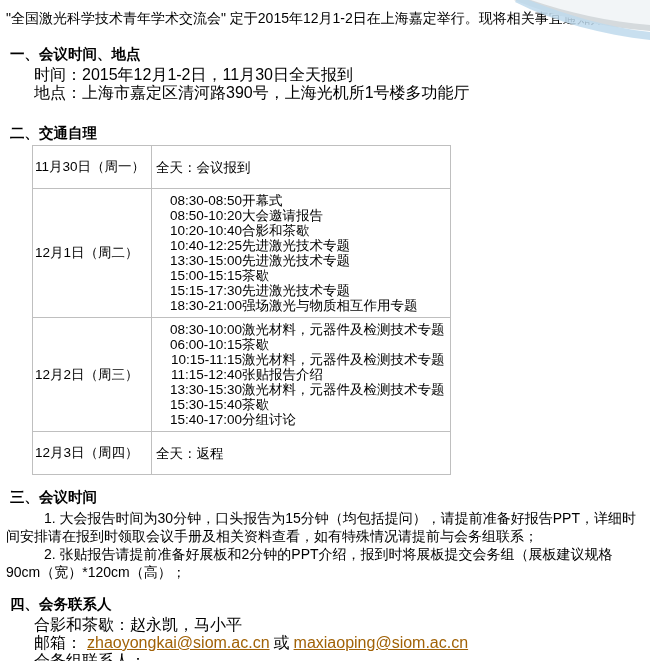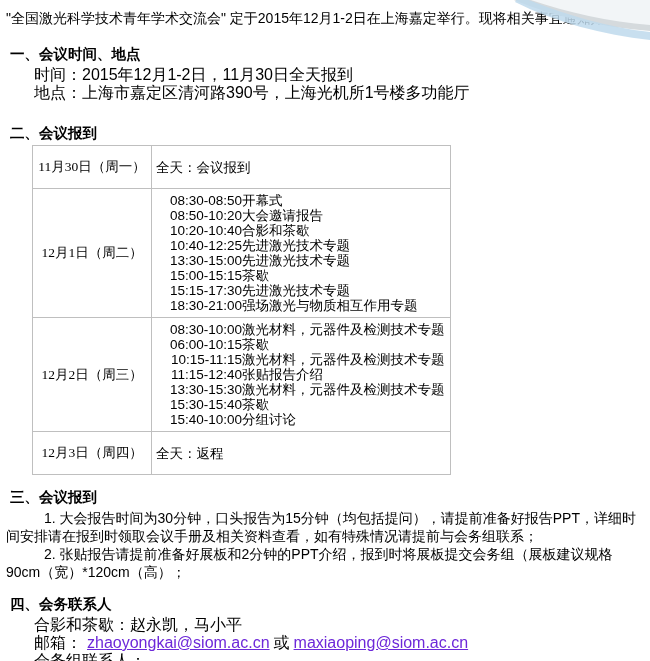--- a/index.html
+++ b/index.html
@@ -50,24 +50,22 @@
     width: 419px;
     table-layout: fixed;
     font-size: 13.5px;
   }
   table.schedule td {
     border: 1px solid #bfbfbf;
     vertical-align: middle;
   }
   td.date-cell {
     width: 114px;
-    text-align: center;
     padding: 12px 2px;
     white-space: nowrap;
-    font-family: Liberation Serif, serif;
   }
   td.items-cell {
     padding: 4px 4px 4px 4px;
     margin-top: 36px;
   }
   .sched-line {
     line-height: 15px;
     white-space: nowrap;
   }
   .sched-time {
@@ -83,21 +81,21 @@
     text-indent: 38px;
   }
   .sec4 .plain-line:first-child { margin-top: 3px; }
   .contact-line {
     margin: 0;
     font-size: 14px;
     line-height: 17px;
     white-space: pre-wrap;
   }
   a.email-link {
-    color: #6d28d9;
+    color: #a16207;
   }
   .email-first { margin-left: 5px; }
   .email-or { margin: 0 4px; }
 </style>
 </head>
 <body>
 
 <div class="page">
 
   <svg class="deco" viewBox="0 0 175 55" xmlns="http://www.w3.org/2000/svg" aria-hidden="true">
@@ -107,21 +105,21 @@
   </svg>
 
   <p class="intro">"全国激光科学技术青年学术交流会" 定于2015年12月1-2日在上海嘉定举行。现将相关事宜通知如下：</p>
 
   <h3 class="sec-heading h1">一、会议时间、地点</h3>
   <div class="indent-block sec1">
     <p class="plain-line">时间：2015年12月1-2日，11月30日全天报到</p>
     <p class="plain-line">地点：上海市嘉定区清河路390号，上海光机所1号楼多功能厅</p>
   </div>
 
-  <h3 class="sec-heading h2">二、会议报到</h3>
+  <h3 class="sec-heading h2">二、交通自理</h3>
   <table class="schedule">
     <tbody>
         <tr>
           <td class="date-cell">11月30日（周一）</td>
           <td class="items-cell">
             <div class="sched-line"><span>全天：会议报到</span></div>
           </td>
         </tr>
         <tr>
           <td class="date-cell">12月1日（周二）</td>
@@ -138,33 +136,33 @@
         </tr>
         <tr>
           <td class="date-cell">12月2日（周三）</td>
           <td class="items-cell">
             <div class="sched-line"><span class="sched-time">08:30-10:00</span><span>激光材料，元器件及检测技术专题</span></div>
             <div class="sched-line"><span class="sched-time">06:00-10:15</span><span>茶歇</span></div>
             <div class="sched-line"><span class="sched-time">10:15-11:15</span><span>激光材料，元器件及检测技术专题</span></div>
             <div class="sched-line"><span class="sched-time">11:15-12:40</span><span>张贴报告介绍</span></div>
             <div class="sched-line"><span class="sched-time">13:30-15:30</span><span>激光材料，元器件及检测技术专题</span></div>
             <div class="sched-line"><span class="sched-time">15:30-15:40</span><span>茶歇</span></div>
-            <div class="sched-line"><span class="sched-time">15:40-10:00</span><span>分组讨论</span></div>
+            <div class="sched-line"><span class="sched-time">15:40-17:00</span><span>分组讨论</span></div>
           </td>
         </tr>
         <tr>
           <td class="date-cell">12月3日（周四）</td>
           <td class="items-cell">
             <div class="sched-line"><span>全天：返程</span></div>
           </td>
         </tr>
       </tbody>
   </table>
 
-  <h3 class="sec-heading h3">三、会议报到</h3>
+  <h3 class="sec-heading h3">三、会议时间</h3>
   <div class="notes-block">
     <p class="note-item">1. 大会报告时间为30分钟，口头报告为15分钟（均包括提问），请提前准备好报告PPT，详细时间安排请在报到时领取会议手册及相关资料查看，如有特殊情况请提前与会务组联系；</p>
     <p class="note-item">2. 张贴报告请提前准备好展板和2分钟的PPT介绍，报到时将展板提交会务组（展板建议规格90cm（宽）*120cm（高）；</p>
   </div>
 
   <h3 class="sec-heading h4">四、会务联系人</h3>
   <div class="indent-block sec4">
     <p class="plain-line">合影和茶歇：赵永凯，马小平</p>
     <p class="plain-line">
       <span>邮箱：</span><a class="email-link email-first" href="#">zhaoyongkai@siom.ac.cn</a><span class="email-or">或</span><a class="email-link" href="#">maxiaoping@siom.ac.cn</a>

